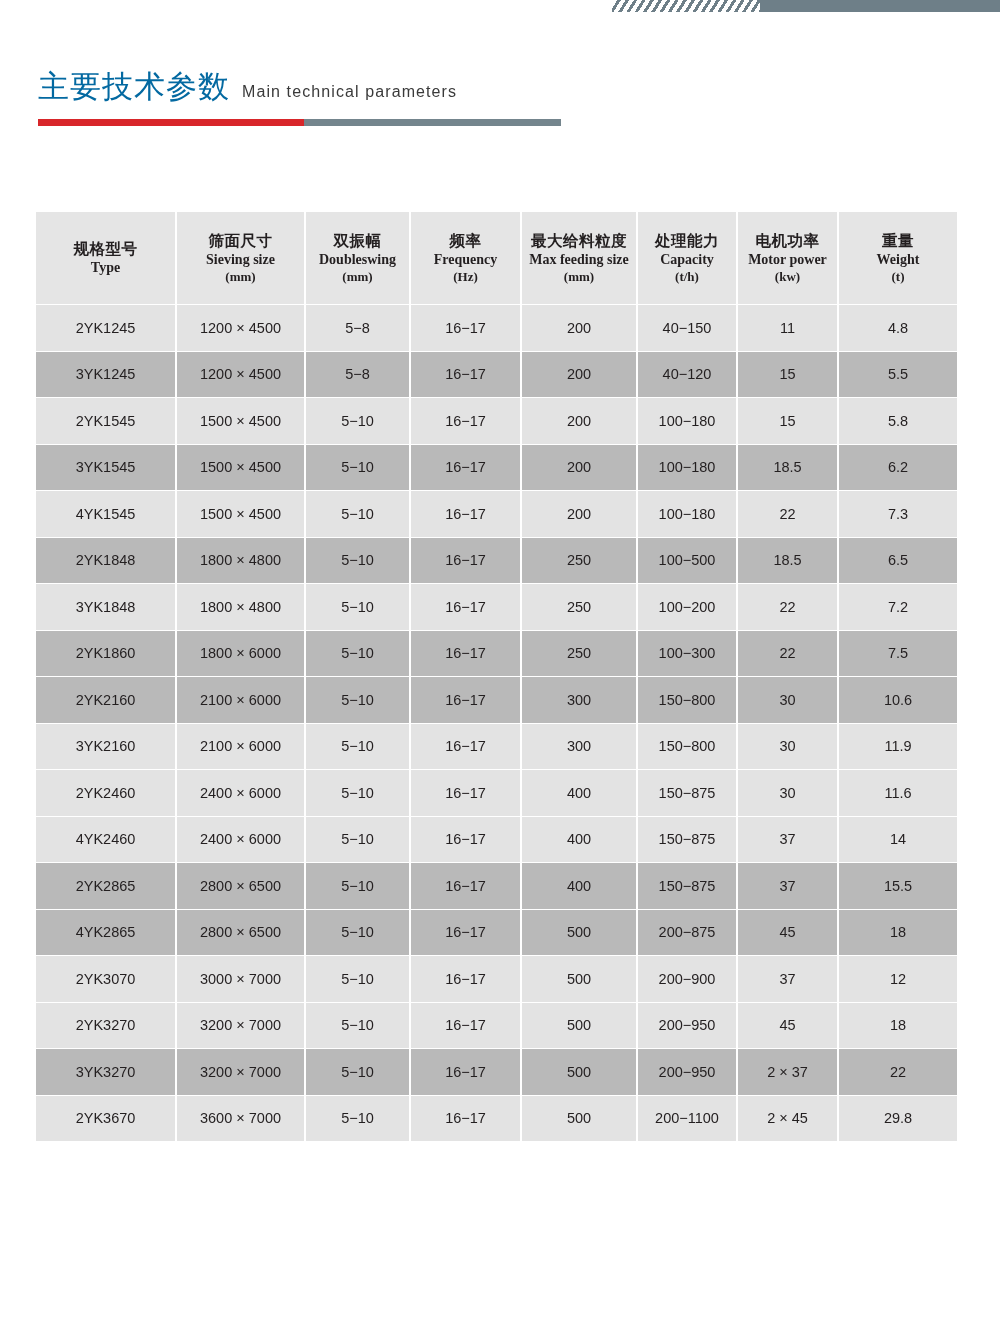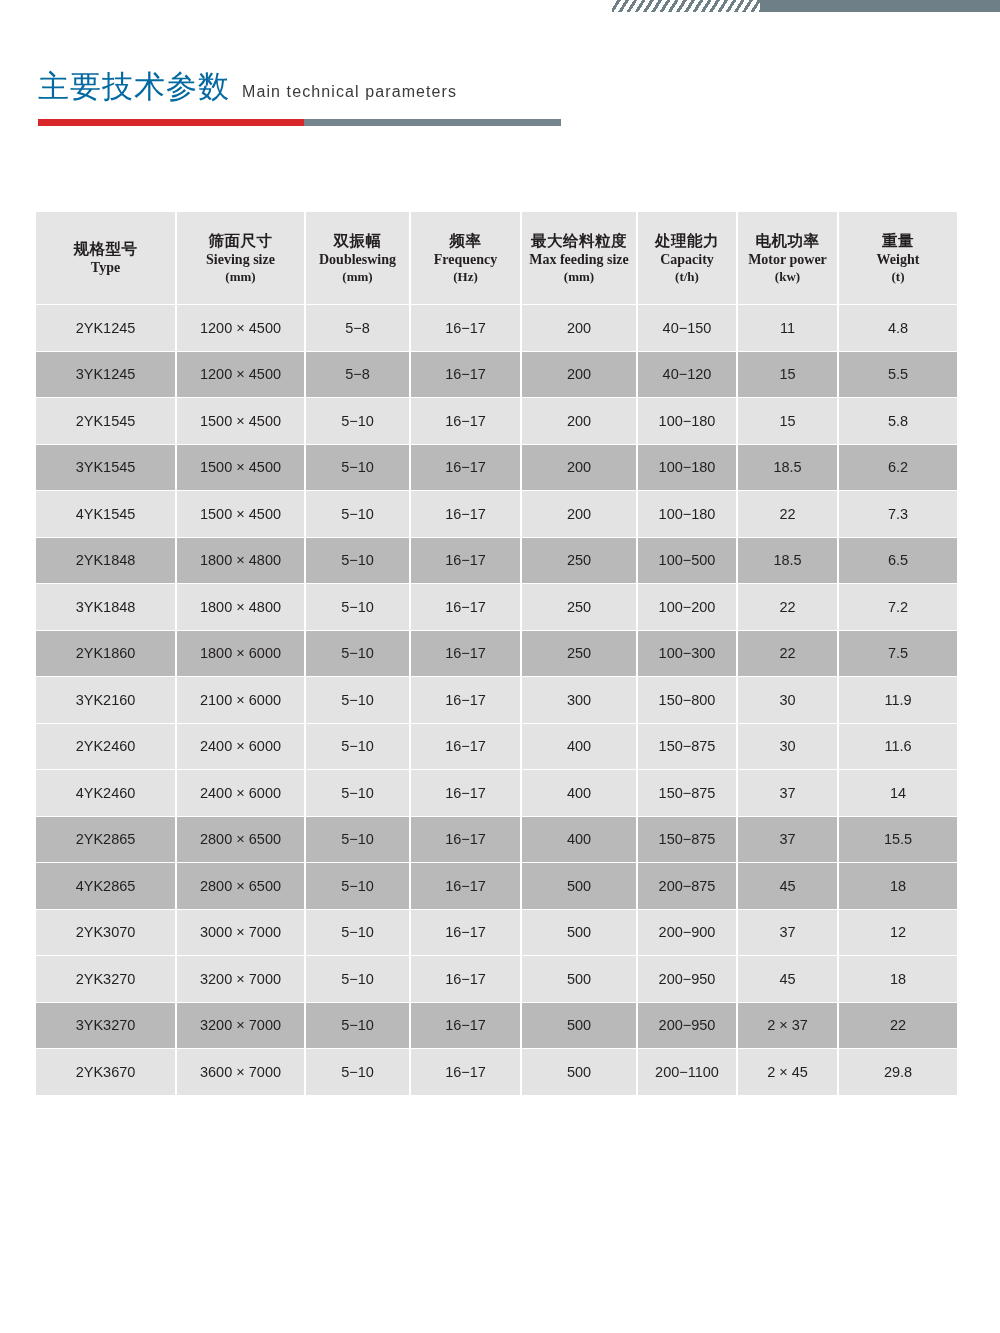--- a/index.html
+++ b/index.html
@@ -308,20 +308,30 @@
         <tr class="alt">
           <td>2YK1860</td>
           <td>1800 × 6000</td>
           <td>5−10</td>
           <td>16−17</td>
           <td>250</td>
           <td>100−300</td>
           <td>22</td>
           <td>7.5</td>
         </tr>
+        <tr class="alt">
+          <td>2YK2160</td>
+          <td>2100 × 6000</td>
+          <td>5−10</td>
+          <td>16−17</td>
+          <td>300</td>
+          <td>150−800</td>
+          <td>30</td>
+          <td>10.6</td>
+        </tr>
         <tr>
           <td>3YK2160</td>
           <td>2100 × 6000</td>
           <td>5−10</td>
           <td>16−17</td>
           <td>300</td>
           <td>150−800</td>
           <td>30</td>
           <td>11.9</td>
         </tr>

